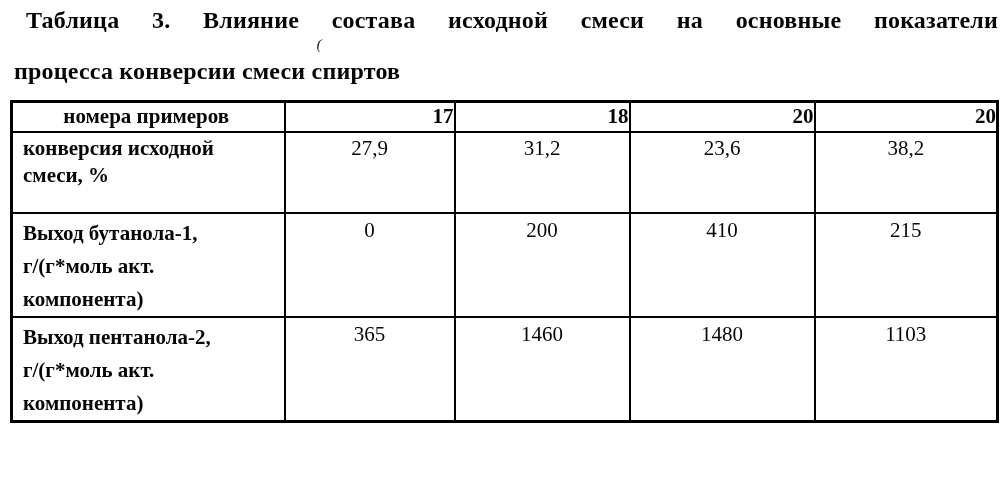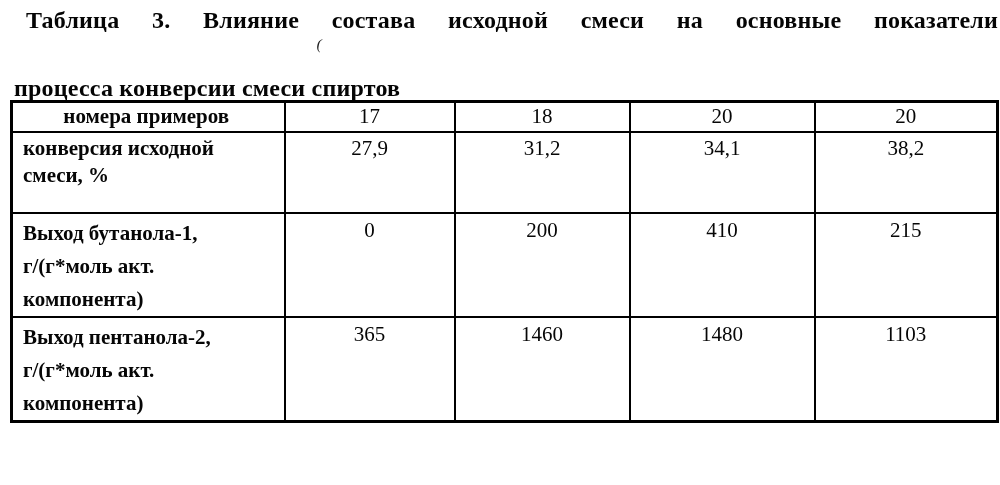--- a/index.html
+++ b/index.html
@@ -24,21 +24,21 @@
     left: 26px;
     top: 7px;
     width: 972px;
     white-space: normal;
     text-align: justify;
     text-align-last: justify;
     font-family: Liberation Serif, serif;
   }
   .title-l2 {
     left: 14px;
-    top: 75px;
+    top: 58px;
   }
   .artifact {
     position: absolute;
     left: 317px;
     top: 36px;
     font-size: 15px;
     font-weight: 400;
     color: #222;
     transform: rotate(12deg);
   }
@@ -62,21 +62,21 @@
   tr.r-head td { border-top-width: 3px; }
   td.lbl {
     text-align: left;
     padding-left: 10px;
     padding-right: 4px;
     font-weight: 700;
   }
   td.val { text-align: center; font-weight: 400; }
   tr.r-head td { height: 30px; vertical-align: middle; font-weight: 700; }
   tr.r-head td.lbl { text-align: center; padding-left: 0; }
-  tr.r-head td.val { font-weight: 400; }
+  tr.r-head td.val { font-weight: 700; text-align: right; }
   tr.r-comp td { height: 88px; vertical-align: middle; }
   tr.r-comp td.lbl { line-height: 29px; }
   tr.r-conv td { height: 81px; vertical-align: top; padding-top: 2px; }
   tr.r-but td  { height: 101px; vertical-align: top; padding-top: 3px; }
   tr.r-but td.lbl { line-height: 33px; }
   tr.r-pent td { height: 95px; vertical-align: top; padding-top: 3px; }
   tr.r-pent td.lbl { line-height: 33px; }
 </style>
 </head>
 <body>
@@ -105,21 +105,21 @@
         <td class="val">20</td>
         <td class="val">20</td>
       </tr>
 
 
       <tr class="r-conv">
         <td class="lbl">конверсия исходной
 смеси, %</td>
         <td class="val">27,9</td>
         <td class="val">31,2</td>
-        <td class="val">34,1</td>
+        <td class="val">23,6</td>
         <td class="val">38,2</td>
       </tr>
 
       <tr class="r-but">
         <td class="lbl">Выход бутанола-1,
 г/(г*моль акт.
 компонента)</td>
         <td class="val">0</td>
         <td class="val">200</td>
         <td class="val">410</td>

